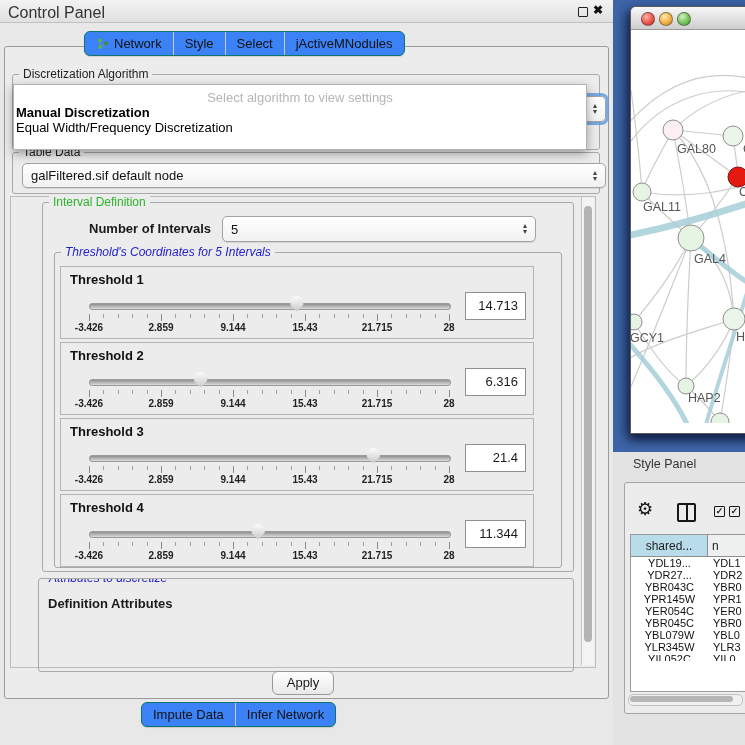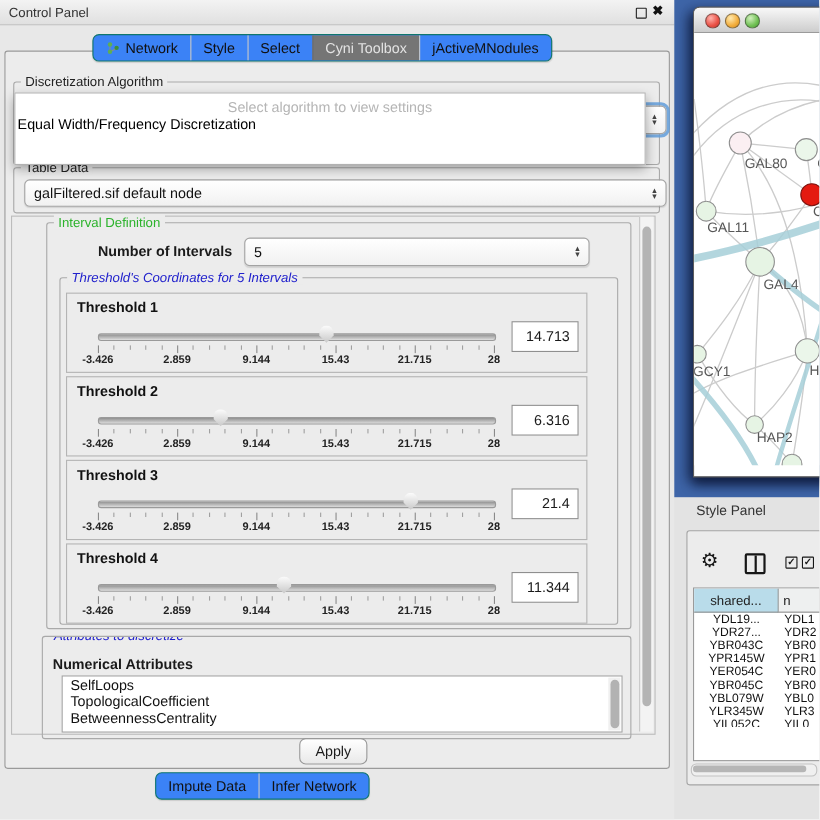--- a/index.html
+++ b/index.html
@@ -2,21 +2,21 @@
 <html><head>
 <meta charset="utf-8">
 <style>
   html,body{margin:0;padding:0;}
   #root{position:relative;width:745px;height:745px;overflow:hidden;background:#e3e3e3;
         font-family:"Liberation Sans",sans-serif;font-size:13px;color:#1a1a1a;}
   
   #leftPanel{position:absolute;left:0;top:0;width:613px;height:745px;background:#e8e8e8;}
   #titlebar{position:absolute;left:0;top:0;width:613px;height:22px;
             background:linear-gradient(#f3f3f3,#e0e0e0);border-bottom:1px solid #c2c2c2;}
-  #titleText{position:absolute;left:8px;top:4px;font-size:12px;color:#333;}
+  #titleText{position:absolute;left:8px;top:4px;font-size:16px;color:#333;}
   #floatBtn{position:absolute;left:578px;top:7px;width:8px;height:8px;border:1.6px solid #222;border-radius:1px;}
   #closeBtn{position:absolute;left:593px;top:3px;font-size:12px;font-weight:bold;color:#111;}
   #mainPanel{position:absolute;left:4px;top:46px;width:603px;height:651px;background:#ececec;
              border:1px solid #9a9a9a;border-radius:3px;}
   .tabstrip{position:absolute;display:flex;background:#3b82f6;border:1px solid #0f766e;border-radius:6px;
             overflow:hidden;height:23px;box-shadow:0 1px 1px rgba(0,0,0,.12);}
   .tab{display:flex;align-items:center;gap:5px;padding:0 11px;font-size:13px;color:#111;white-space:nowrap;}
   .tab + .tab{border-left:1px solid #c9c9c9;}
   .tab.sel{background:#757575;color:#e3e3e3;border-left-color:#6c6c6c;}
   #topTabs{left:84px;top:31px;}
@@ -329,69 +329,57 @@
             <span class="slab" style="left:288.0px">21.715</span>
             <span class="slab" style="left:360.0px">28</span>
           </div>
           <div class="vbox">11.344</div>
         </div>
       </div>
 
     <div id="attrGroup" class="group">
       <span class="gLabel gBlue">Attributes to discretize</span>
     </div>
-    <span id="numAttrLabel">Numerical Attributes</span>
-    <div id="attrList">
-      <div id="attrItems">
-          <div class="attrItem">SelfLoops</div>
-          <div class="attrItem">TopologicalCoefficient</div>
-          <div class="attrItem">BetweennessCentrality</div>
-        </div>
-      <div id="attrScroll">
-          <div id="attrThumb"></div>
-        </div>
-    </div>
+    <span id="numAttrLabel">Definition Attributes</span>
 
     <div id="applyBtn">Apply</div>
 
     <div id="topTabs" class="tabstrip">
         <div class="tab">
           <svg class="netIcon" width="13" height="13">
             <line x1="4" y1="4" x2="4" y2="10" stroke="#8a8a8a"></line>
             <line x1="4" y1="10" x2="10" y2="7" stroke="#8a8a8a"></line>
             <circle cx="4" cy="3.5" r="2" fill="#5fae53"></circle>
             <circle cx="4" cy="10" r="2" fill="#5fae53"></circle>
             <circle cx="10" cy="6.5" r="2" fill="#3f8f36"></circle>
           </svg>
           <span>Network</span>
         </div>
         <div class="tab">
           <span>Style</span>
         </div>
         <div class="tab">
           <span>Select</span>
         </div>
-        <div class="tab sel">
-          <span>Cyni Toolbox</span>
-        </div>
         <div class="tab">
           <span>jActiveMNodules</span>
         </div>
       </div>
     <div id="bottomTabs" class="tabstrip">
         <div class="tab">
           <span>Impute Data</span>
         </div>
         <div class="tab">
           <span>Infer Network</span>
         </div>
       </div>
 
     <div id="popup">
       <div id="popPlaceholder">Select algorithm to view settings</div>
+      <div class="popOpt bold">Manual Discretization</div>
       <div class="popOpt">Equal Width/Frequency Discretization</div>
     </div>
   </div>
 
   <div id="desktop"></div>
 
   <div id="macWindow">
     <div id="macTitle">
       <span id="lightRed" class="light"></span>
       <span id="lightYellow" class="light"></span>

